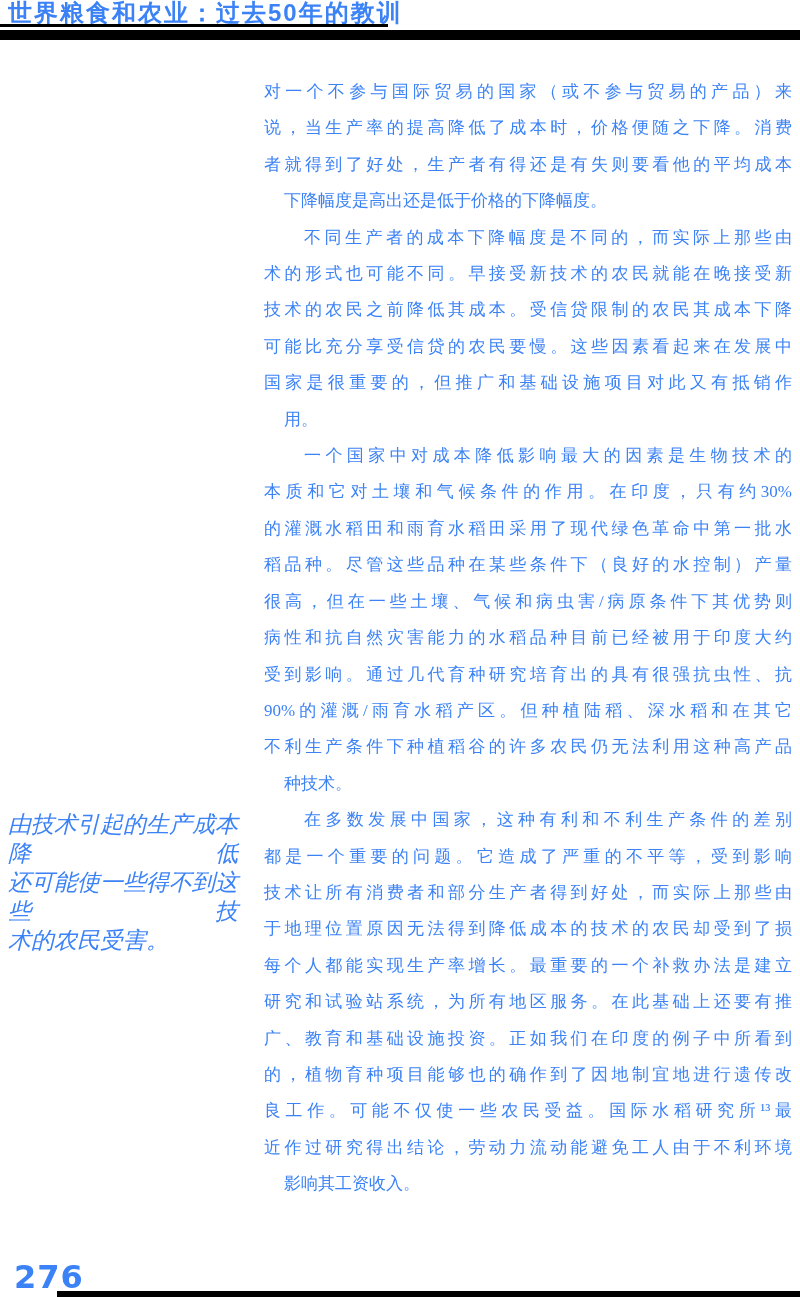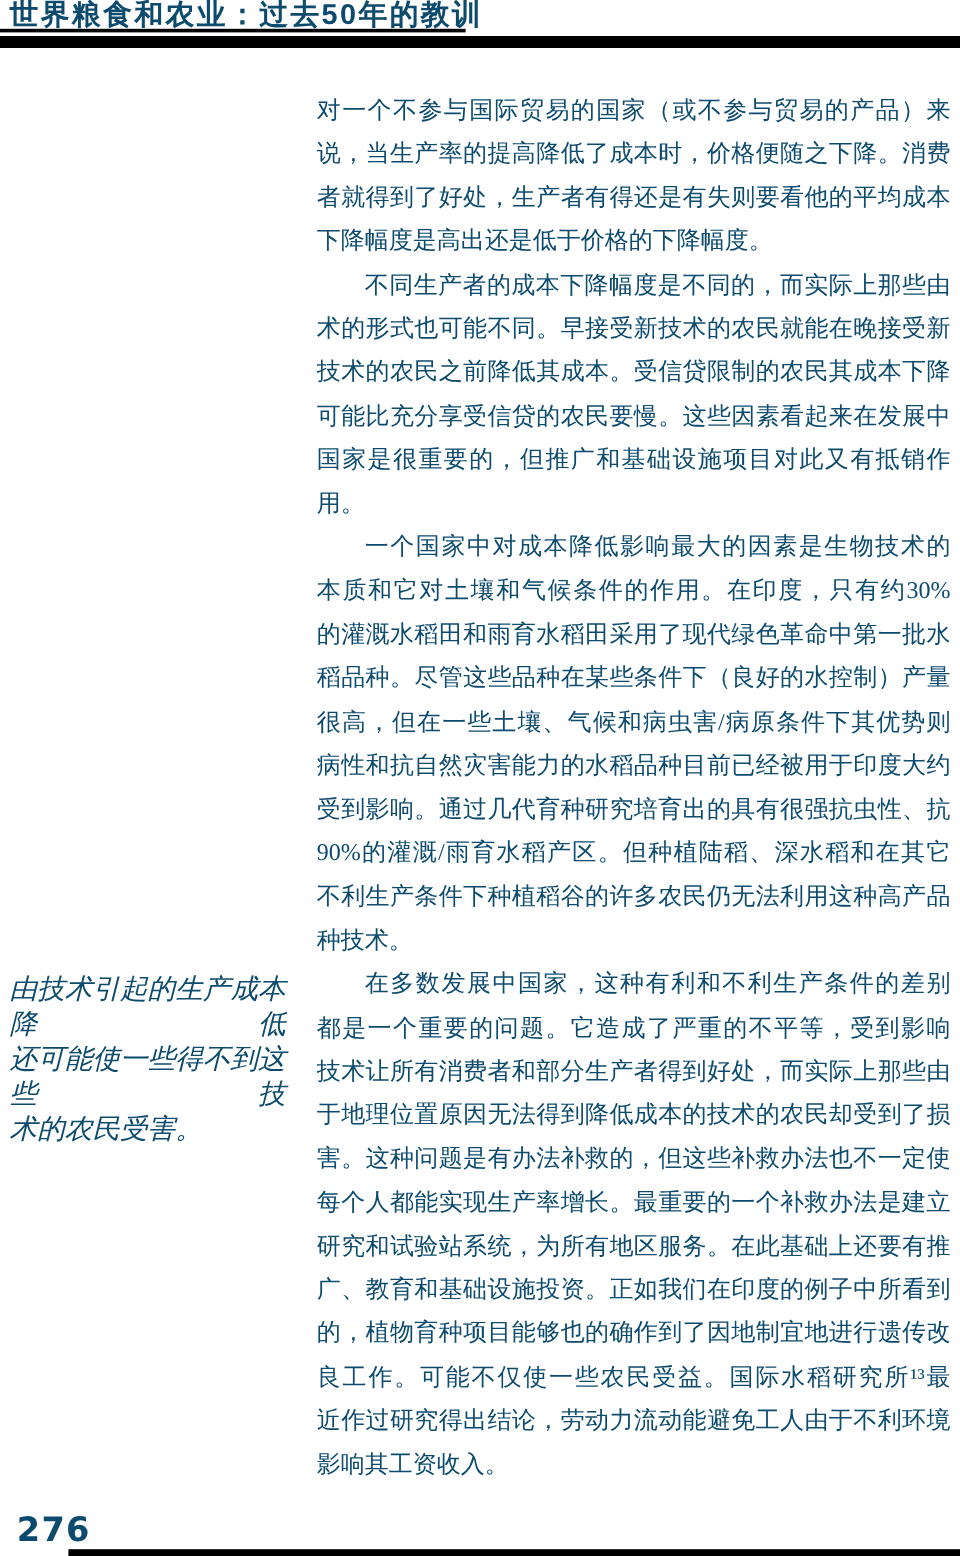--- a/index.html
+++ b/index.html
@@ -1,21 +1,21 @@
 <!DOCTYPE html>
 <html><head>
 <meta charset="utf-8">
 <style>
   html, body { margin: 0; padding: 0; background: #ffffff; }
   .page {
     position: relative;
     width: 800px;
     height: 1297px;
     background: #ffffff;
-    color: #0c4a6e;
+    color: #3b82f6;
     overflow: hidden;
     font-family: "Liberation Serif", serif;
   }
   .running-title {
     position: absolute;
     left: 8px;
     top: 1px;
     font-family: "Liberation Sans", sans-serif;
     font-weight: bold;
     font-size: 24px;
@@ -37,29 +37,30 @@
     top: 30px;
     width: 800px;
     height: 10px;
     background: #000000;
   }
   .body-text {
     position: absolute;
     left: 264px;
     top: 74px;
     width: 528px;
-    font-size: 20px;
+    font-size: 17px;
     line-height: 36.4px;
   }
   .body-text .line {
     text-align: justify;
     text-align-last: justify;
   }
   .body-text .line.last {
     text-align-last: left;
+    margin-left: 20px;
   }
   .body-text .line.indent {
     text-indent: 40px;
   }
   .margin-note {
     position: absolute;
     left: 8px;
     top: 810px;
     width: 230px;
     font-size: 23px;
@@ -72,21 +73,21 @@
   }
   .margin-note .line.last {
     text-align-last: left;
   }
   .page-number {
     position: absolute;
     left: 14px;
     top: 1258px;
     font-family: "DejaVu Sans", sans-serif;
     font-weight: bold;
-    font-size: 28px;
+    font-size: 32px;
     letter-spacing: 1px;
   }
   .footer-rule {
     position: absolute;
     left: 57px;
     top: 1291px;
     width: 743px;
     height: 6px;
     background: #000000;
   }
@@ -123,21 +124,20 @@
       <div class="line">很高，但在一些土壤、气候和病虫害/病原条件下其优势则</div>
       <div class="line">病性和抗自然灾害能力的水稻品种目前已经被用于印度大约</div>
       <div class="line">受到影响。通过几代育种研究培育出的具有很强抗虫性、抗</div>
       <div class="line">90%的灌溉/雨育水稻产区。但种植陆稻、深水稻和在其它</div>
       <div class="line">不利生产条件下种植稻谷的许多农民仍无法利用这种高产品</div>
       <div class="line last">种技术。</div>
       <div class="line indent">在多数发展中国家，这种有利和不利生产条件的差别</div>
       <div class="line">都是一个重要的问题。它造成了严重的不平等，受到影响</div>
       <div class="line">技术让所有消费者和部分生产者得到好处，而实际上那些由</div>
       <div class="line">于地理位置原因无法得到降低成本的技术的农民却受到了损</div>
-      <div class="line">害。这种问题是有办法补救的，但这些补救办法也不一定使</div>
       <div class="line">每个人都能实现生产率增长。最重要的一个补救办法是建立</div>
       <div class="line">研究和试验站系统，为所有地区服务。在此基础上还要有推</div>
       <div class="line">广、教育和基础设施投资。正如我们在印度的例子中所看到</div>
       <div class="line">的，植物育种项目能够也的确作到了因地制宜地进行遗传改</div>
       <div class="line">良工作。可能不仅使一些农民受益。国际水稻研究所¹³最</div>
       <div class="line">近作过研究得出结论，劳动力流动能避免工人由于不利环境</div>
       <div class="line last">影响其工资收入。</div>
     </div>
 
   <div class="page-number">276</div>

